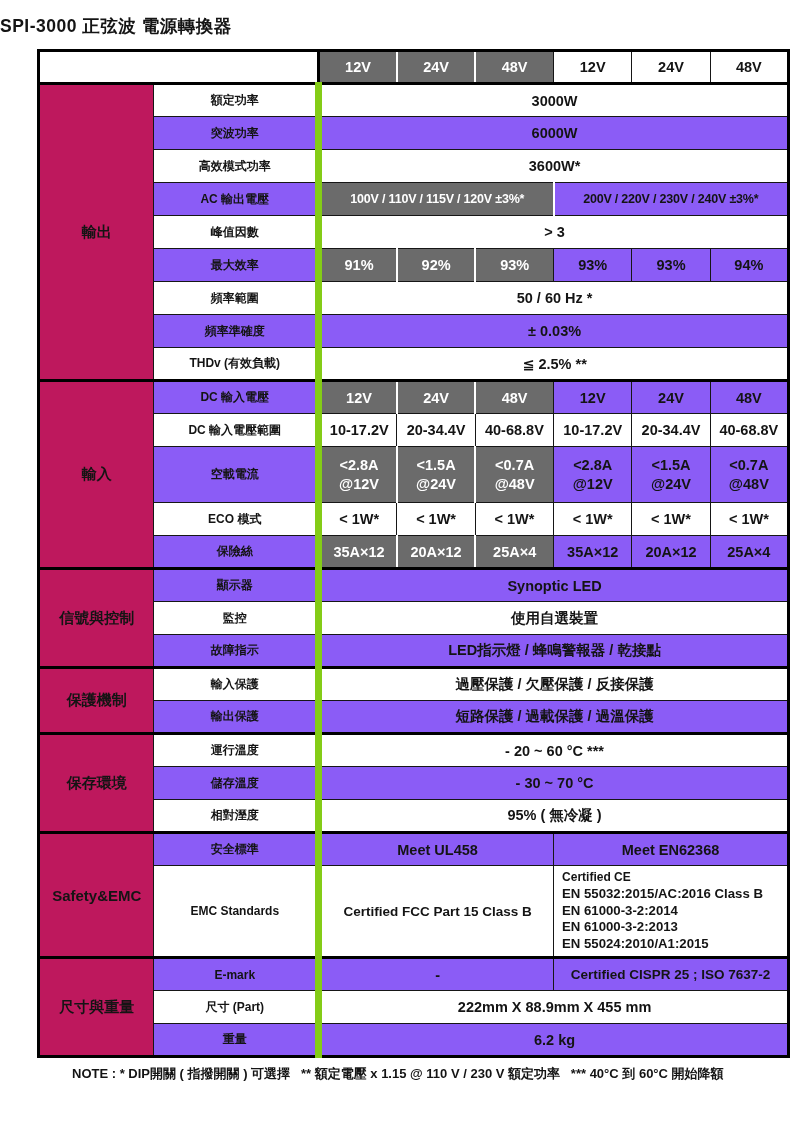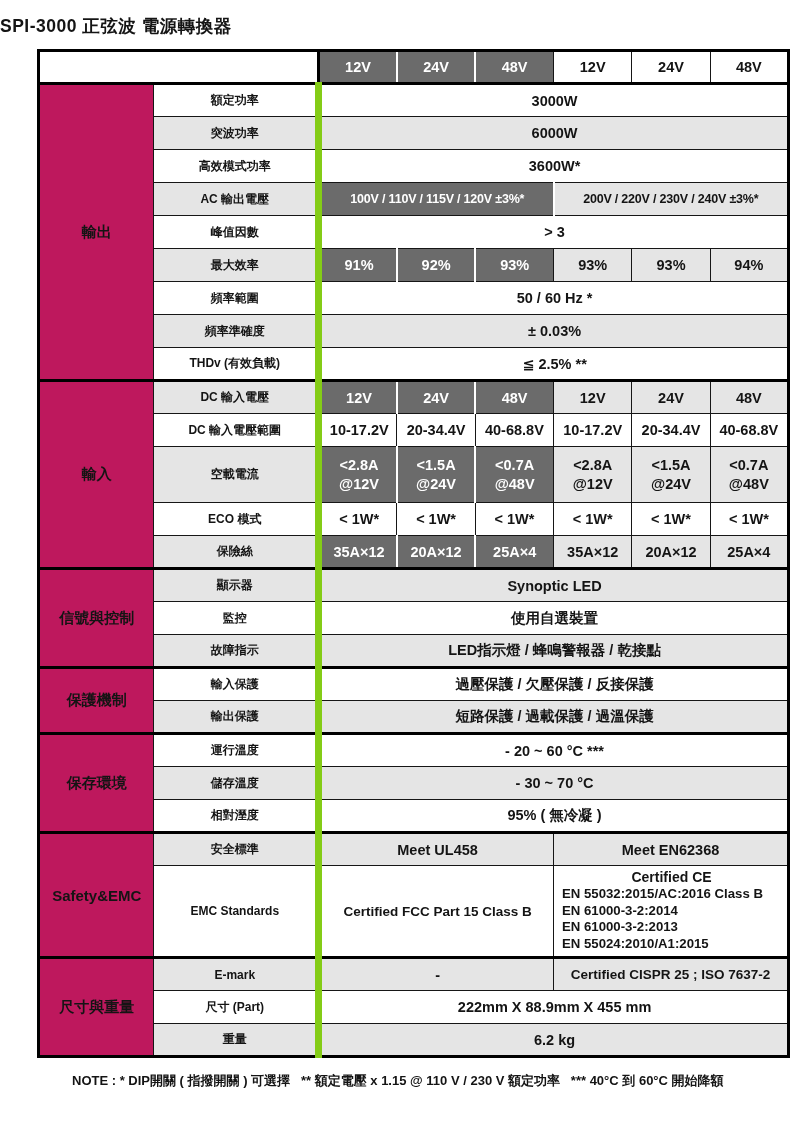--- a/index.html
+++ b/index.html
@@ -28,32 +28,32 @@
     overflow: hidden;
   }
   tr { height: 33px; }
   tr.tall { height: 56px; }
   tr.emc-row { height: 88px; }
   tr.hdr td { border-bottom: 3px solid #000; }
   tr.sep td { border-top: 3px solid #000; }
   td.sec { background: #be185d; font-size: 15px; }
   td.lbl { border-right: 7px solid #84cc16; font-size: 12px; }
   td.corner { border-right: 3px solid #000; background: #ffffff; }
-  td.g { background: #e5e5e5; }
+  td.g { background: #8b5cf6; }
   td.dark { background: #6b6b6b; color: #ffffff; }
   td.dark + td.dark { border-left: 2px solid #ffffff; }
   td.wsep { border-left: 2px solid #ffffff; }
   td.acv { font-size: 12.5px; letter-spacing: -0.2px; }
   td.pre { white-space: pre-line; line-height: 1.3; }
   td.emc-right { padding: 3px 6px 4px 8px; }
-  .emc-title { text-align: center; font-size: 14px; line-height: 17px; }
+  .emc-title { text-align: left; font-size: 12px; line-height: 17px; }
   .emc-line { text-align: left; font-size: 13.2px; line-height: 16.5px; }
   td.emc-left { font-size: 13.5px; }
   .note {
-    margin: 14px 0 0 72px;
+    margin: 7px 0 0 72px;
     font-size: 13px; font-weight: 700; white-space: pre;
   }
 </style>
 </head>
 <body>
 
 <div class="page-title">SPI-3000 正弦波 電源轉換器</div>
 
 <table class="spec">
   <colgroup>

